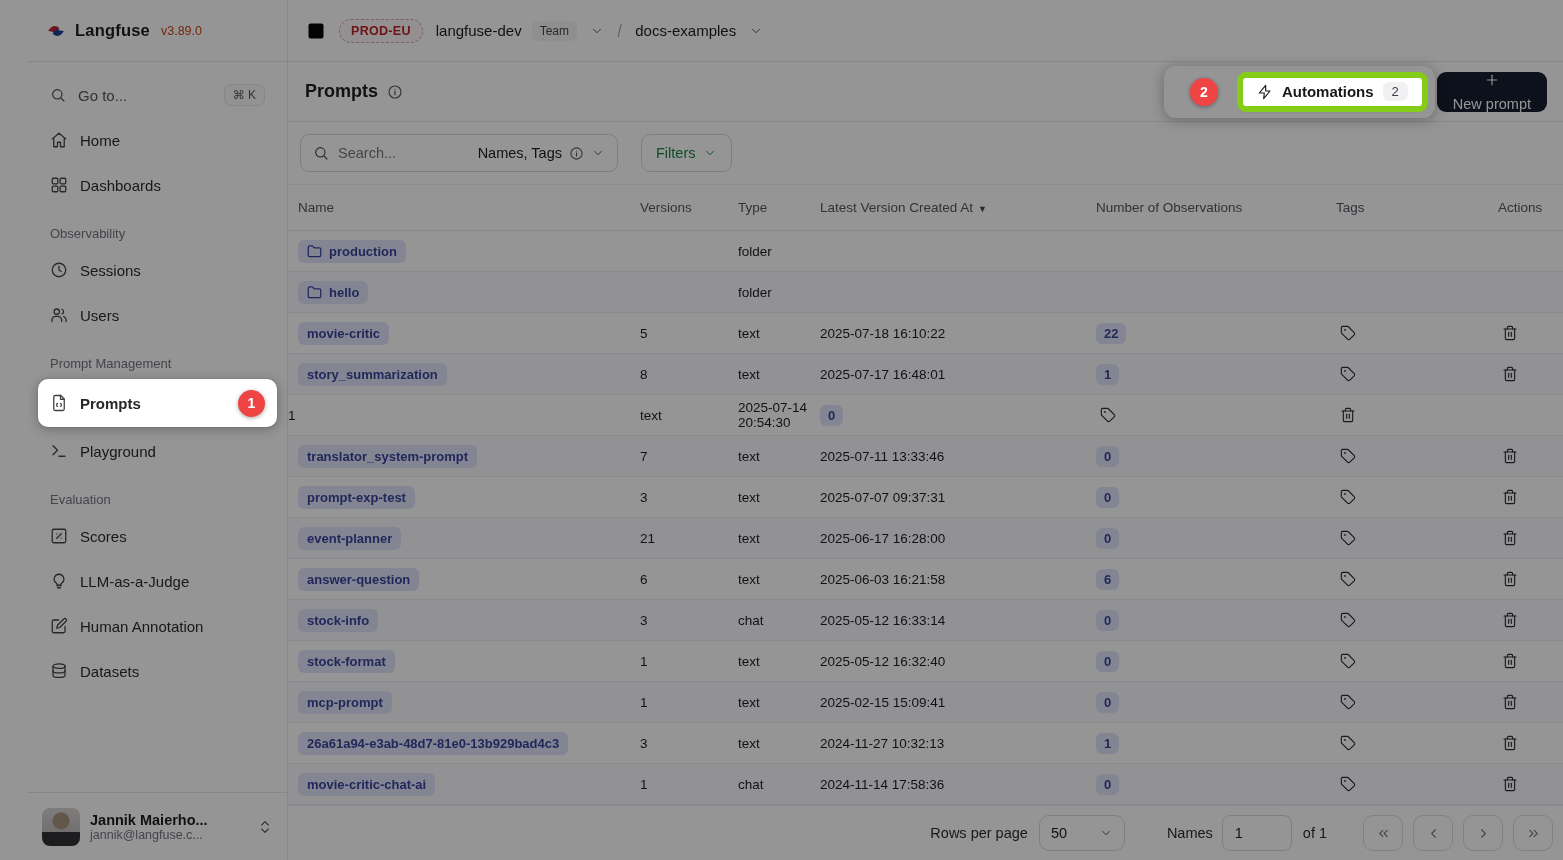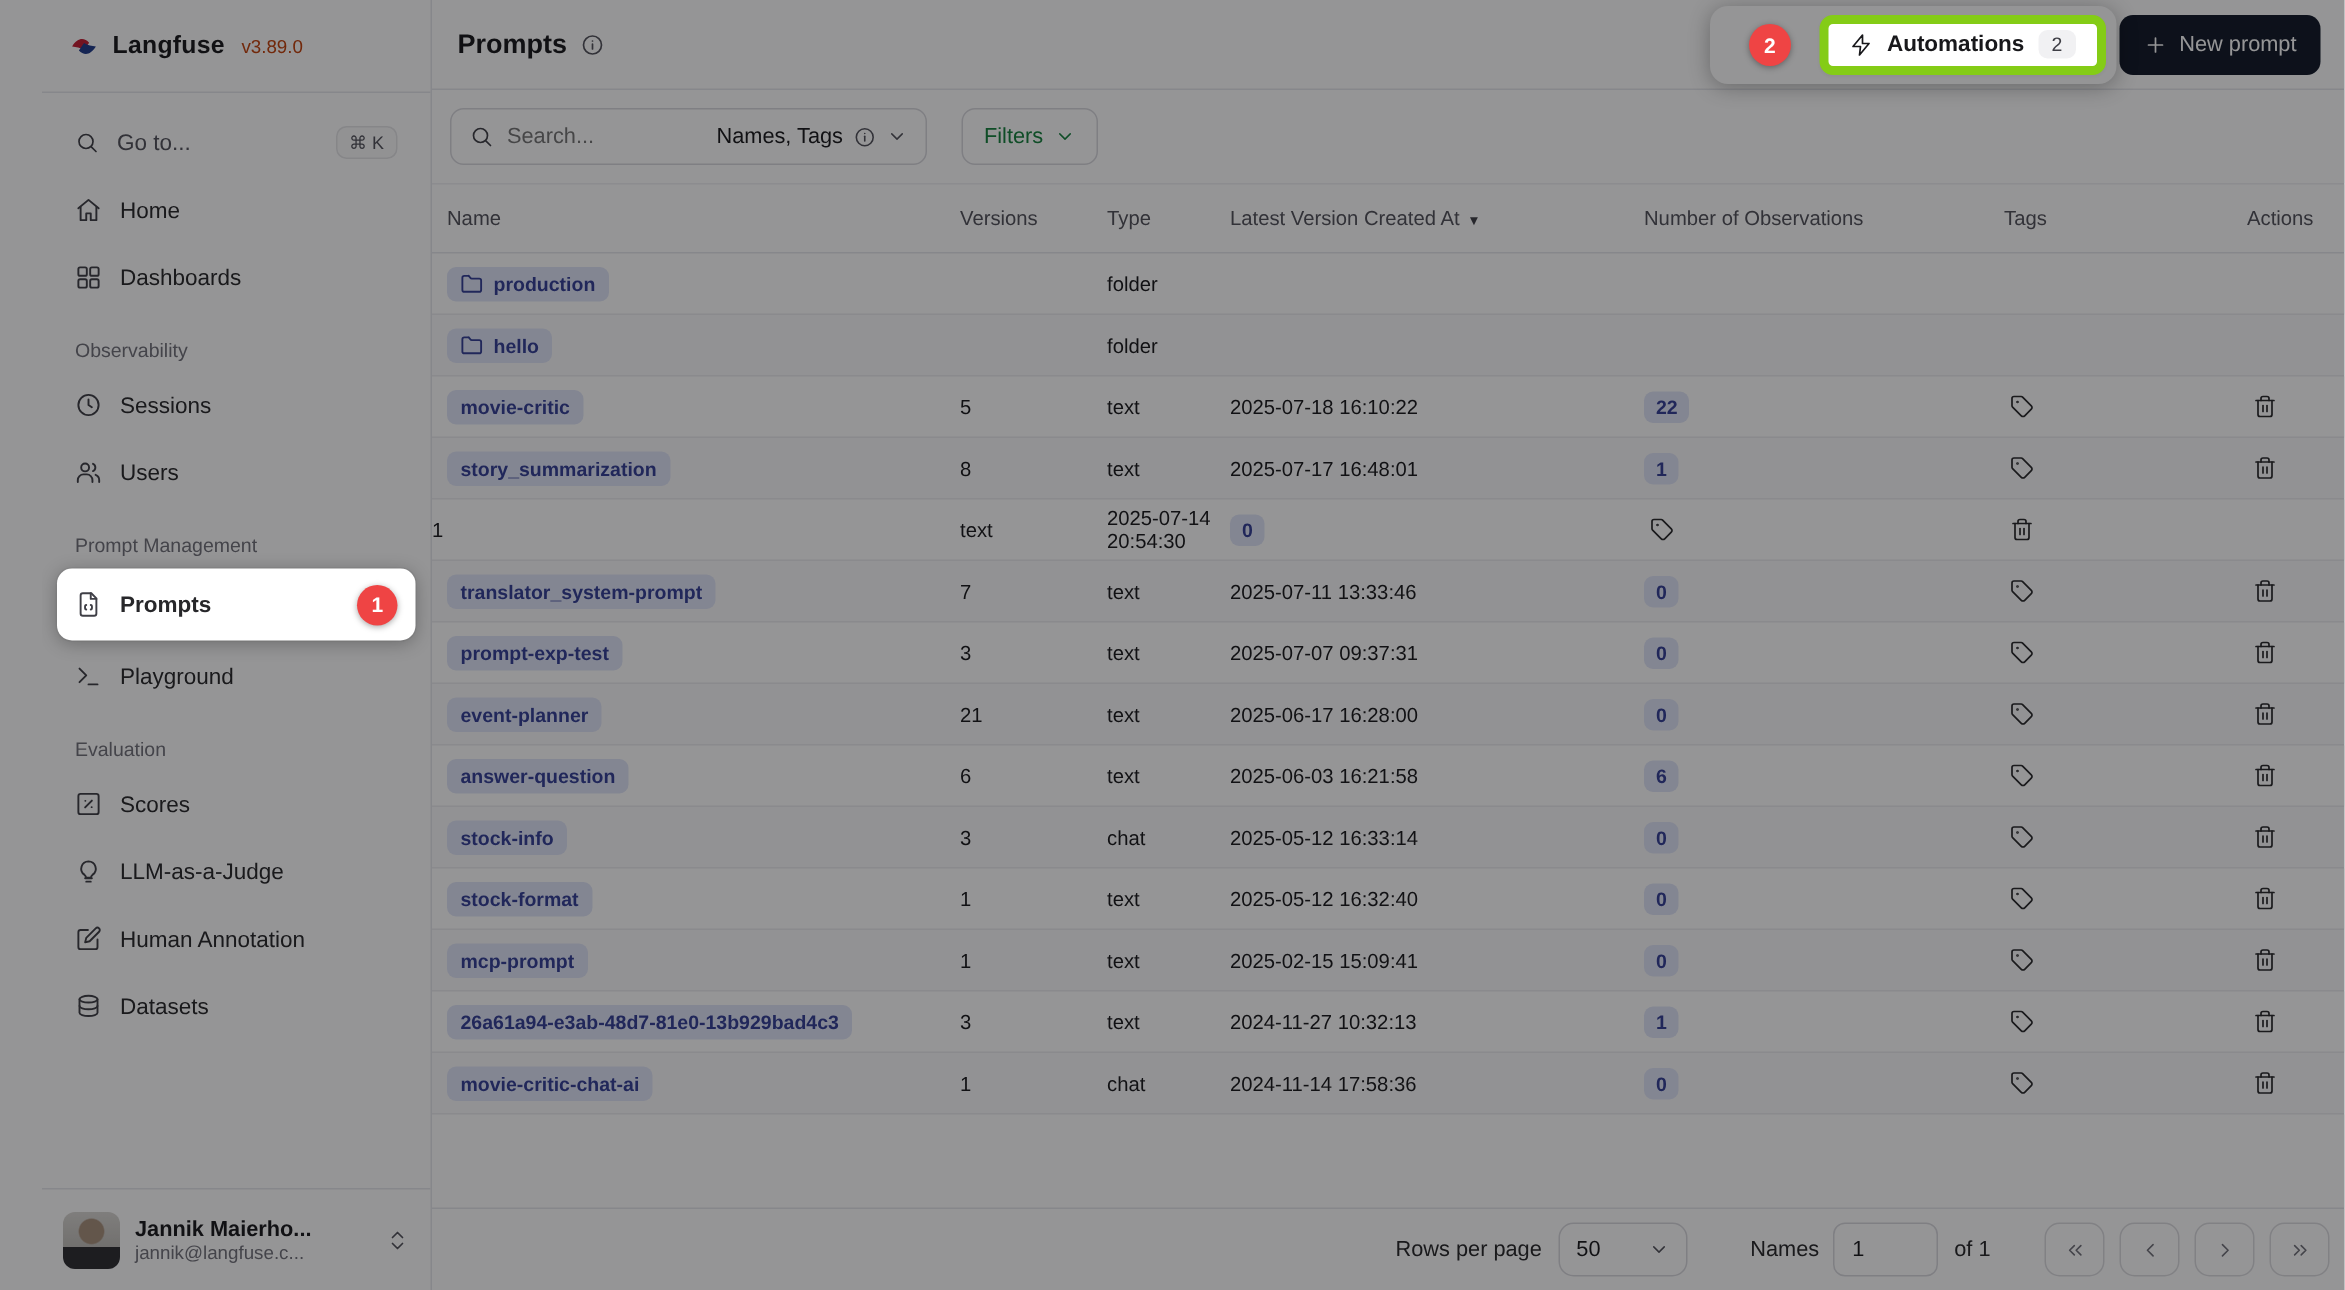--- a/index.html
+++ b/index.html
@@ -80,21 +80,21 @@
   .spot2 { display:flex; align-items:center; border-radius:12px; height:52px;
       padding-right:7px; box-shadow:0 2px 14px rgba(0,0,0,.3); }
   .spot2 .step-dot { width:28px; height:28px; margin:0 19px 0 26px; }
   .btn-automations { display:flex; align-items:center; gap:9px; height:40px; padding:0 14px;
       background:#fff; border:6px solid #84cc16; border-radius:9px; cursor:pointer;
       font-size:15px; font-weight:600; color:#18181b; box-shadow:0 1px 2px rgba(0,0,0,.04); }
   .count-pill { font-size:13px; font-weight:500; color:#3f3f46; background:#f1f1f3;
       border-radius:6px; padding:2px 9px; }
   .btn-new { display:flex; align-items:center; gap:8px; height:40px; padding:0 16px;
       margin-left:2px; background:#101828; color:#fff; border:none; border-radius:9px;
-      font-size:14.5px; font-weight:500; cursor:pointer; }
+      font-size:14.5px; font-weight:500; cursor:pointer;flex-direction:column; }
   .btn-new .ic { stroke:#fff; }
 
   .toolbar { height:63px; flex:none; display:flex; align-items:center; padding:0 12px;
              border-bottom:1px solid #f0f0f2; }
   .searchbox { display:flex; align-items:center; width:318px; height:38px; gap:9px;
       border:1px solid #d9d9de; border-radius:9px; padding:0 12px; color:#3f3f46; }
   .searchbox .ph { font-size:14.5px; color:#9ca3af; flex:1; border:none; outline:none;
       background:transparent; font-family:inherit; min-width:0; }
   .scope { display:flex; align-items:center; gap:7px; font-size:14.5px; color:#18181b;
       cursor:pointer; white-space:nowrap; }
@@ -267,20 +267,43 @@
       </div>
       <svg class="ic ic16 user-chev" viewBox="0 0 24 24">
           <path d="M7 9l5-5 5 5"></path>
           <path d="M7 15l5 5 5-5"></path>
         </svg>
     </div>
   </aside>
 
   <main class="main">
 
+    <div class="topbar">
+      <span class="panel">
+        <svg class="ic20" viewBox="0 0 24 24">
+            <rect x="3" y="3" width="18" height="18" rx="2.5"></rect>
+            <line x1="9.5" y1="3" x2="9.5" y2="21"></line>
+          </svg>
+      </span>
+      <span class="env-badge">PROD-EU</span>
+      <span class="org-name">langfuse-dev</span>
+      <span class="team-badge">Team</span>
+      <span class="crumb-chev">
+        <svg class="ic ic14" viewBox="0 0 24 24">
+            <path d="M6 9l6 6 6-6"></path>
+          </svg>
+      </span>
+      <span class="slash">/</span>
+      <span class="proj-name">docs-examples</span>
+      <span class="crumb-chev">
+        <svg class="ic ic14" viewBox="0 0 24 24">
+            <path d="M6 9l6 6 6-6"></path>
+          </svg>
+      </span>
+    </div>
 
     <div class="pagehead">
       <span class="page-title">Prompts</span>
       <span class="title-info">
         <svg class="ic ic16" viewBox="0 0 24 24">
             <circle cx="12" cy="12" r="9"></circle>
             <path d="M12 11v5"></path>
             <path d="M12 8h.01"></path>
           </svg>
       </span>

